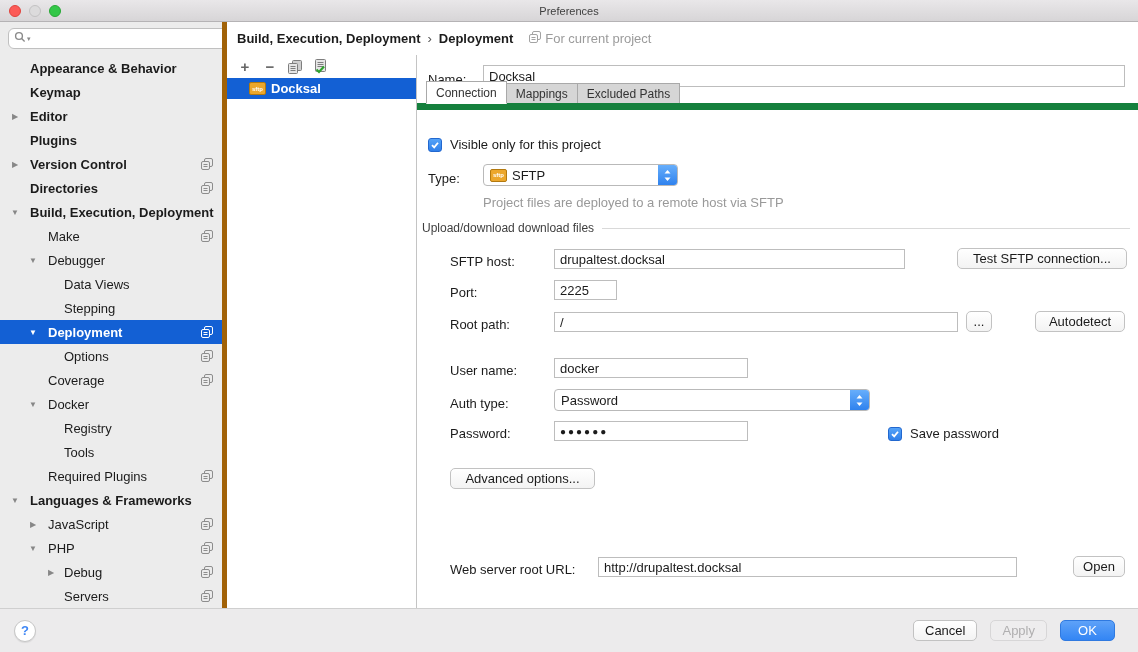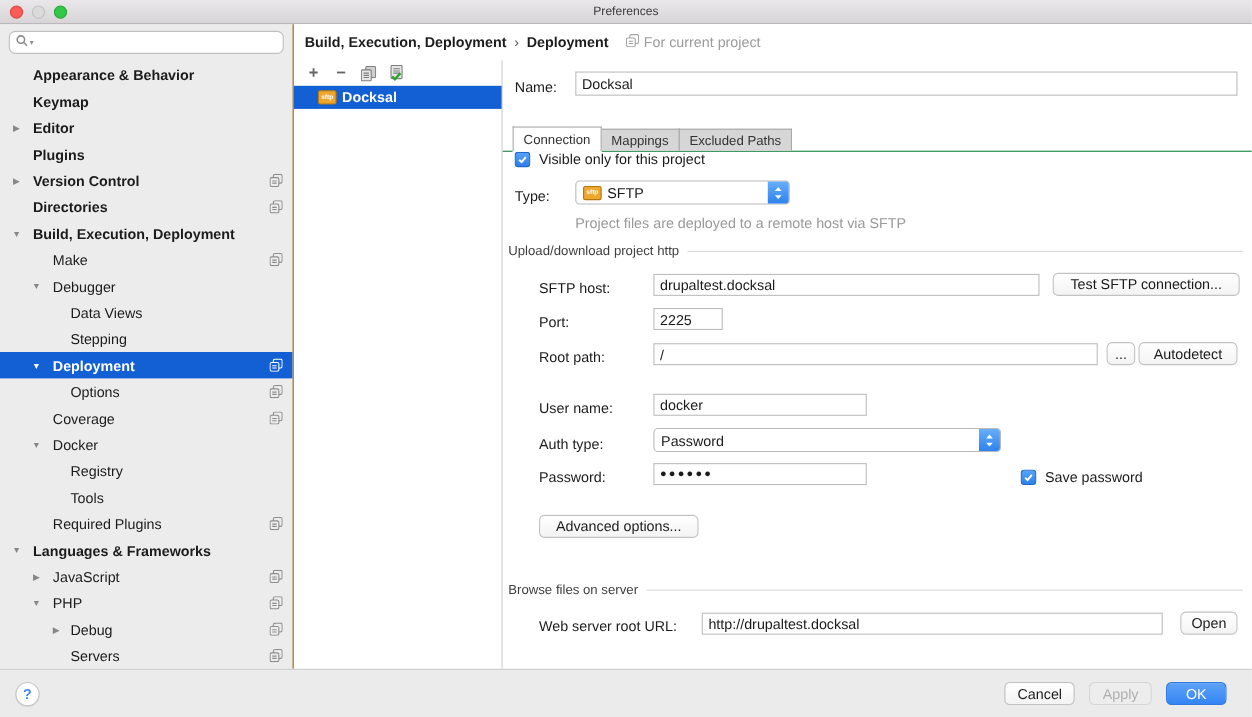--- a/index.html
+++ b/index.html
@@ -14,21 +14,21 @@
     display:flex; align-items:center; justify-content:center; }
   .traffic { position:absolute; left:9px; top:5px; display:flex; gap:8px; }
   .tl { width:12px; height:12px; border-radius:50%; }
   .tl.red   { background:#fc5b57; border:1px solid #e0443e; }
   .tl.min   { background:#dcdbdc; border:1px solid #c3c2c3; }
   .tl.green { background:#33c748; border:1px solid #27a835; }
   .win-title { font-size:11px; color:#3e3e3e; }
 
   
   .bodyarea { position:absolute; top:22px; left:0; right:0; bottom:44px; display:flex; }
-  .sidebar { width:267px; background:#ececec; border-right:1px solid #a16207; position:relative; overflow:hidden; }
+  .sidebar { width:227px; background:#ececec; border-right:5px solid #a16207; position:relative; overflow:hidden; }
   .rightside { flex:1; display:flex; flex-direction:column; background:#fff; }
   .crumbrow { height:33px; background:#fff; display:flex; align-items:center; padding-left:10px; flex:none; }
   .contentrow { flex:1; display:flex; min-height:0; }
   .listpanel { width:190px; background:#fff; border-right:1px solid #c4c4c4; flex:none; }
   .formpanel { flex:1; position:relative; background:#fff; }
 
   
   .searchbox { position:absolute; top:6px; left:8px; width:250px; height:21px; background:#fff;
     border:1px solid #c0c0c0; border-radius:6px; display:flex; align-items:center; padding-left:5px; gap:1px; }
   .searchbox input { border:none; outline:none; flex:1; height:17px; font-size:12px; font-family:"Liberation Sans",sans-serif; background:transparent; }
@@ -60,21 +60,21 @@
   .scope { margin-left:16px; color:#9b9b9b; display:flex; align-items:center; gap:4px; }
   .scope .picon { color:#a3a3a3; }
 
   
   .formpanel > div { position:absolute; }
   .flabel { color:#1b1b1b; }
   .tf { border:1px solid #bdbdbd; background:#fff; height:20px; font-size:13px; padding:0 5px;
         font-family:"Liberation Sans",sans-serif; color:#1b1b1b; outline:none; }
   .row-flex { display:flex; align-items:flex-end; }
 
-  .tabs-row { left:0; right:0; top:60px; height:23px; border-bottom:1px solid #15803d;
+  .tabs-row { left:0; right:0; top:32px; height:23px; border-bottom:7px solid #15803d;
     padding-left:9px; display:flex; align-items:flex-end; overflow:visible; }
   .tab { font-size:12px; color:#333; padding:0 9px; height:20px; line-height:20px;
     background:#d6d6d6; border:1px solid #a9a9a9; border-bottom:none; margin-left:-1px; }
   .tab.active { background:#fff; height:23px; line-height:22px; border-bottom:1px solid #fff;
     margin-bottom:-1px; position:relative; z-index:2; margin-left:0; }
 
   .cb { width:14px; height:14px; border-radius:3px; background:linear-gradient(#55a3f8,#2f7fe9);
     border:1px solid #2268cf; display:inline-flex; align-items:center; justify-content:center; flex:none; }
   .cb svg { display:block; }
 
@@ -344,21 +344,21 @@
                     <path d="M4.5 1 L7.5 4.6 H1.5 Z" fill="#fff"></path>
                     <path d="M4.5 12 L1.5 8.4 H7.5 Z" fill="#fff"></path>
                   </svg>
               </span>
             </div>
           </div>
 
           <div class="hint" style="top:140px; left:66px;">Project files are deployed to a remote host via SFTP</div>
 
           <div class="group-title" style="top:166px; left:5px; right:8px;">
-            <span>Upload/download project http</span>
+            <span>Upload/download download files</span>
             <span class="gline"></span>
           </div>
 
           <div class="row-flex" style="top:193px; left:33px; right:11px;">
             <span class="flabel" style="width:104px;">SFTP host:</span>
             <input class="tf" style="width: 351px;" value="drupaltest.docksal">
             <button class="mbtn" style="margin-left:auto; width:170px;">Test SFTP connection...</button>
           </div>
 
           <div class="row-flex" style="top:225px; left:33px;">
@@ -401,24 +401,20 @@
                     <path d="M4.5 12 L1.5 8.4 H7.5 Z" fill="#fff"></path>
                   </svg>
               </span>
             </div>
           </div>
 
           <div style="top:413px; left:33px;">
             <button class="mbtn" style="width:145px;">Advanced options...</button>
           </div>
 
-          <div class="group-title" style="top:474px; left:5px; right:8px;">
-            <span>Browse files on server</span>
-            <span class="gline"></span>
-          </div>
 
           <div class="row-flex" style="top:501px; left:33px; right:13px;">
             <span class="flabel" style="width:148px;">Web server root URL:</span>
             <input class="tf" style="width: 419px;" value="http://drupaltest.docksal">
             <button class="mbtn" style="margin-left:auto; width:52px;">Open</button>
           </div>
 
         </div>
       </div>
     </div>

